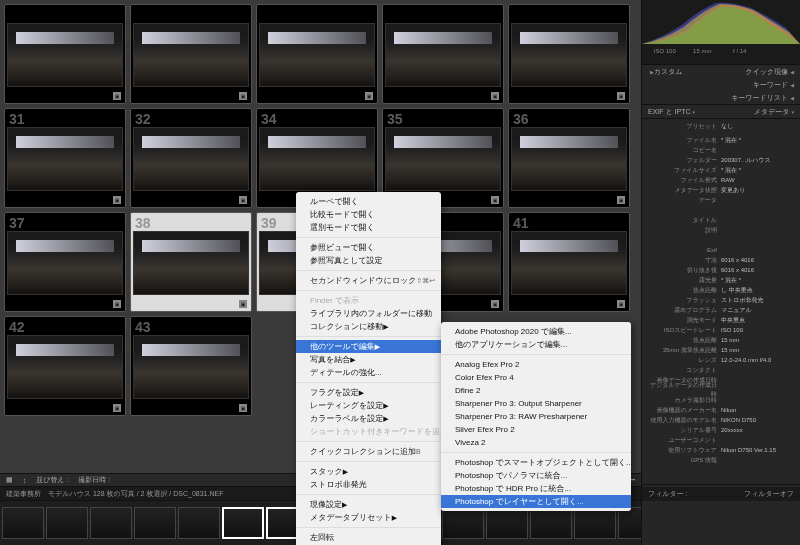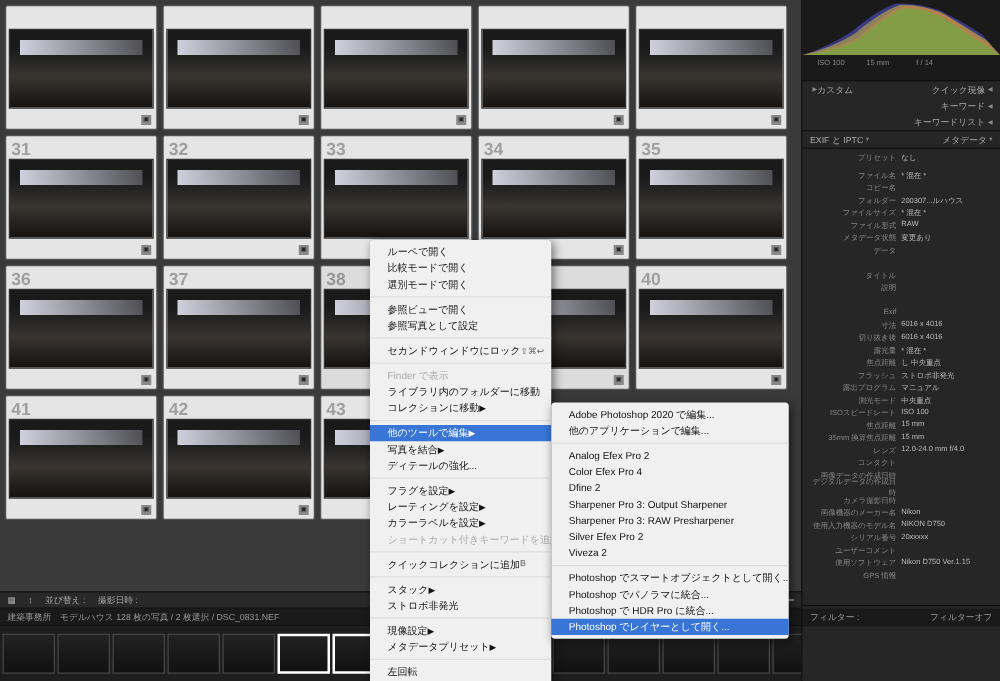--- a/index.html
+++ b/index.html
@@ -21,21 +21,21 @@
 
 .meta-block { padding: 2px 0; }
 .meta-row { display: flex; font-size: 6px; height: 10px; align-items: center; padding: 0 8px 0 4px; }
 .meta-label { flex: 1; text-align: right; color: #888; padding-right: 4px; }
 .meta-value { flex: 1; text-align: left; color: #bbb; }
 
 .panel-footer { position: absolute; bottom: 44px; left: 0; right: 0; display: flex; font-size: 7px; }
 .panel-footer div { flex: 1; text-align: center; padding: 3px 0; background: #262626; border-top: 1px solid #111; }
 
 .grid { position: absolute; left: 0; top: 0; right: 0; bottom: 95px; display: flex; flex-wrap: wrap; padding: 4px; gap: 4px; align-content: flex-start; }
-.cell { width: 122px; height: 100px; background: #e5e5e5; border: 1px solid #555; position: relative; border-radius: 2px; padding: 2px; }
+.cell { width: 122px; height: 100px; background: #000000; border: 1px solid #555; position: relative; border-radius: 2px; padding: 2px; }
 .cell.sel { background: #dcdcdc; }
 .cell-num { position: absolute; top: 2px; left: 4px; font-size: 14px; font-weight: bold; color: rgba(130,130,130,0.7); }
 .cell.sel .cell-num { color: rgba(120,120,120,0.7); }
 .thumb { position: absolute; top: 18px; left: 2px; right: 2px; bottom: 16px; background: linear-gradient(#1a1a1a 20%, #222 35%, #3a3530 60%, #151210 100%); border: 1px solid #333; }
 .thumb::before { content: ""; position: absolute; top: 8px; left: 8px; right: 8px; height: 12px; background: linear-gradient(90deg, rgba(240,240,255,0.85), rgba(200,200,220,0.3)); }
 .cell-badge { position: absolute; bottom: 3px; right: 4px; width: 8px; height: 8px; background: #888; font-size: 5px; text-align: center; line-height: 8px; color: #222; }
 
 .toolbar { position: absolute; left: 0; bottom: 58px; right: 0; height: 14px; background: #292929; display: flex; align-items: center; padding: 0 6px; font-size: 7px; color: #aaa; border-top: 1px solid #111; border-bottom: 1px solid #111; gap: 10px; }
 .toolbar .spacer { flex: 1; }
 
@@ -87,25 +87,20 @@
         <div class="thumb"></div>
         <div class="cell-badge">▣</div>
       </div>
       <div class="cell">
         <div class="cell-num">31</div>
         <div class="thumb"></div>
         <div class="cell-badge">▣</div>
       </div>
       <div class="cell">
         <div class="cell-num">32</div>
-        <div class="thumb"></div>
-        <div class="cell-badge">▣</div>
-      </div>
-      <div class="cell">
-        <div class="cell-num">33</div>
         <div class="thumb"></div>
         <div class="cell-badge">▣</div>
       </div>
       <div class="cell">
         <div class="cell-num">34</div>
         <div class="thumb"></div>
         <div class="cell-badge">▣</div>
       </div>
       <div class="cell">
         <div class="cell-num">35</div>

